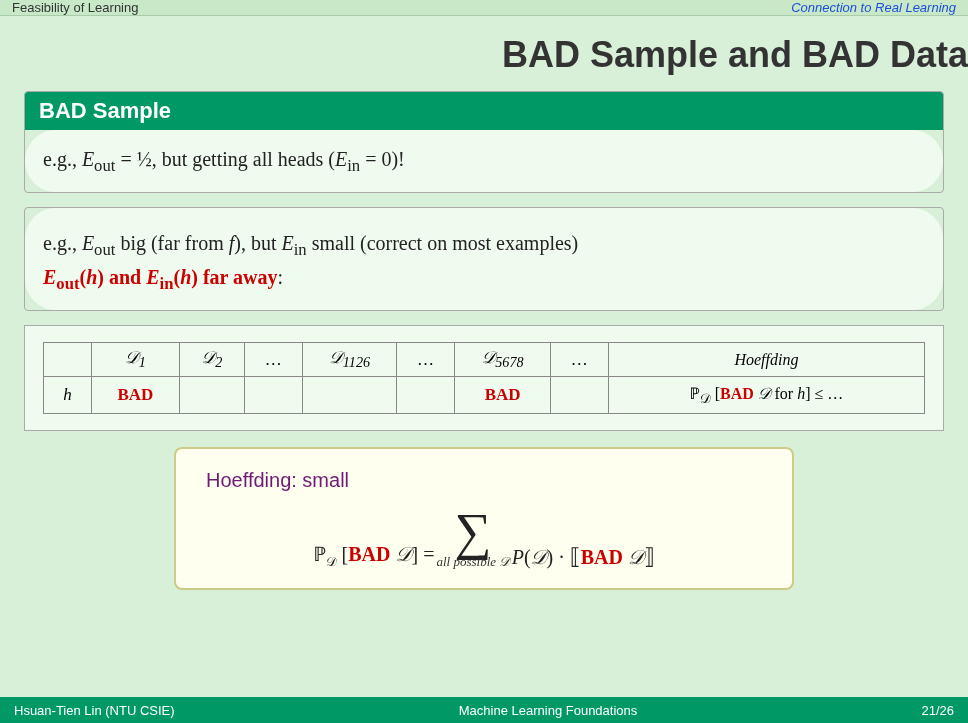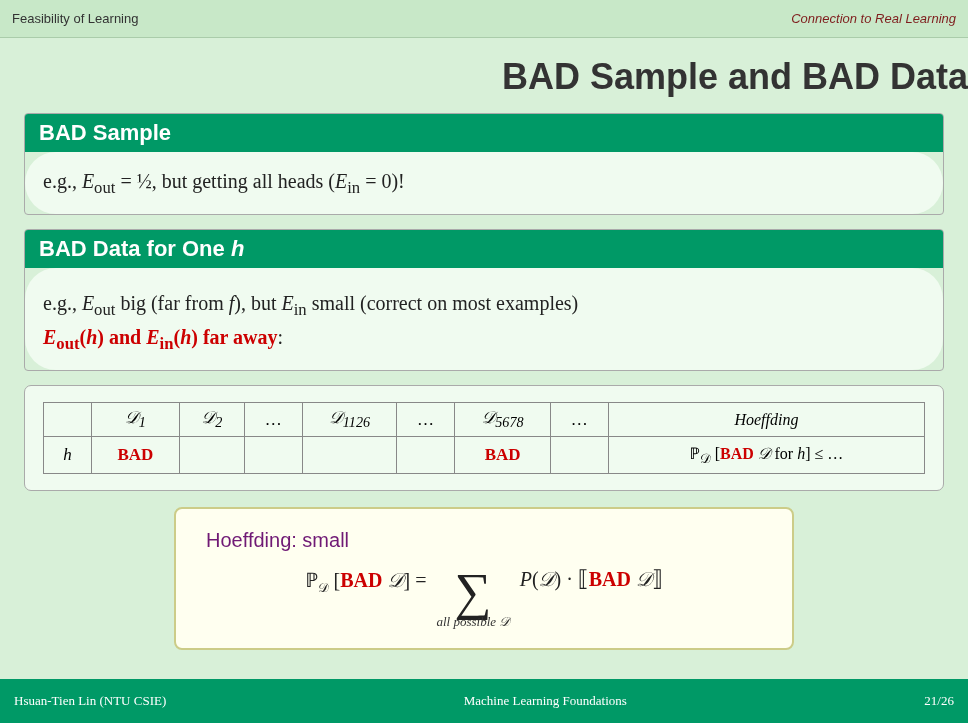--- a/index.html
+++ b/index.html
@@ -14,33 +14,33 @@
     }
 
     
     .header-bar {
       display: flex;
       justify-content: space-between;
       align-items: center;
       padding: 2px 12px;
       background-color: #c8e8c8;
       border-bottom: 1px solid #aaccaa;
-      height: 38px;
+      height: 16px;
       gap: 22px;
     }
 
     .header-left {
       font-size: 13px;
       color: #333;
       font-family: Arial, sans-serif;
     }
 
     .header-center {
       font-size: 13px;
-      color: #7f1d1d;
+      color: #1d4ed8;
       font-style: italic;
       font-family: Arial, sans-serif;
     }
 
     
     .main-title {
       text-align: right;
       font-size: 36px;
       font-weight: bold;
       color: #333;
@@ -92,21 +92,21 @@
 
     .red-bold {
       color: #cc0000;
       font-weight: bold;
     }
 
     
     .table-container {
       background-color: #f0fbf0;
       border: 1px solid #aaa;
-      border-radius: 7px;
+      border-radius: 0;
       padding: 16px 18px;
       margin-bottom: 16px;
     }
 
     table.data-table {
       border-collapse: collapse;
       width: 100%;
       font-size: 17px;
     }
 
@@ -145,23 +145,23 @@
 
     .formula-box .hoeffding-label {
       font-size: 20px;
       color: #701a75;
       margin-bottom: 14px;
       font-family: Arial, sans-serif;
     }
 
     .formula-line {
       display: flex;
-      align-items: flex-start;
+      align-items: flex-end;
       justify-content: center;
-      gap: 10px;
+      gap: 2px;
       font-size: 20px;
       color: #222;
     }
 
     .sigma-symbol {
       font-size: 52px;
       line-height: 1;
       display: inline-block;
       vertical-align: middle;
     }
@@ -185,22 +185,22 @@
       position: absolute;
       bottom: 0;
       left: 0;
       right: 0;
       background-color: #009966;
       color: white;
       display: flex;
       justify-content: space-between;
       align-items: center;
       padding: 2px 14px;
-      height: 44px;
-      font-family: Liberation Serif, serif;
+      height: 26px;
+      font-family: Liberation Sans, sans-serif;
       font-size: 13px;
     }
 
     .double-bracket {
       font-size: 1.1em;
     }
   </style>
 </head>
 <body>
 
@@ -216,23 +216,20 @@
   <div class="section-box">
     <div class="section-header">BAD Sample</div>
     <div class="section-body">
       <p>
         e.g., <span class="math-italic">E</span><sub>out</sub> = ½, but getting all heads (<span class="math-italic">E</span><sub>in</sub> = 0)!
       </p>
     </div>
   </div>
 
   <div class="section-box">
-    <div class="section-header">
-      BAD Data for One <em>h</em>
-    </div>
     <div class="section-body">
       <p style="margin-top:6px;">
         e.g., <span class="math-italic">E</span><sub>out</sub> big (far from <span class="math-italic">f</span>), but <span class="math-italic">E</span><sub>in</sub> small (correct on most examples)
       </p>
       <p>
         <span class="math-italic red-bold">E</span><sub class="red-bold">out</sub><span class="red-bold">(<span class="math-italic">h</span>) <b>and</b> <span class="math-italic">E</span></span><sub class="red-bold">in</sub><span class="red-bold">(<span class="math-italic">h</span>) <b>far away</b></span>:
       </p>
     </div>
   </div>
 

